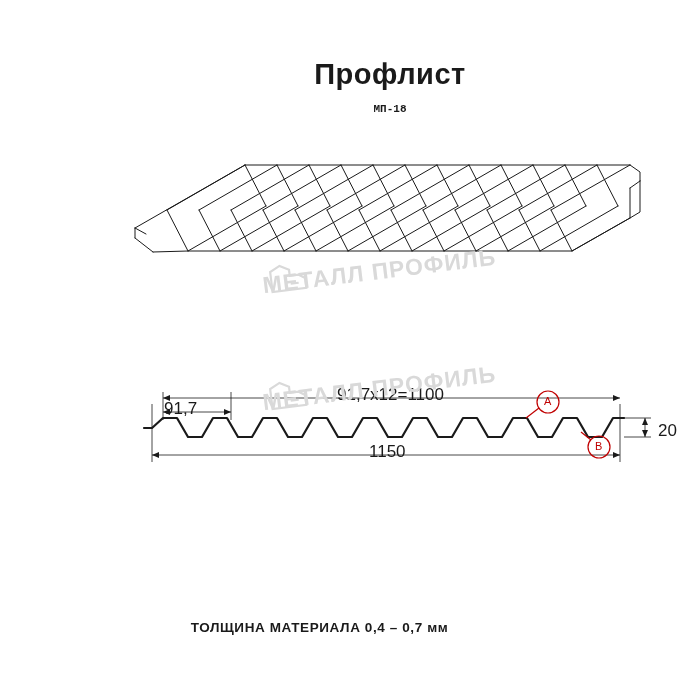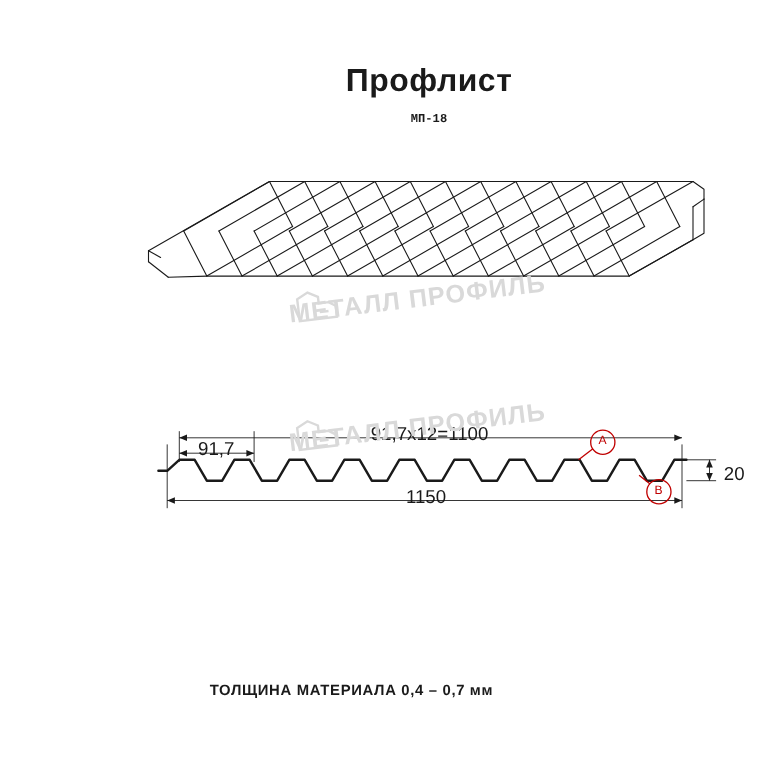--- a/index.html
+++ b/index.html
@@ -251,21 +251,21 @@
 
     <g fill="none">
       <circle cx="508" cy="402" r="11" stroke="#c00000" stroke-width="1.2"></circle>
       <path d="M499,408 L486,418" stroke="#c00000" stroke-width="1.2"></path>
       <circle cx="559" cy="447" r="11" stroke="#c00000" stroke-width="1.2"></circle>
       <path d="M551,440 L541,432" stroke="#c00000" stroke-width="1.2"></path>
     </g>
   </svg>
 
   <div class="dim-label" style="left:297px; top:385px;">91,7х12=1100</div>
-  <div class="dim-label" style="left:140px; top:399px;">91,7</div>
+  <div class="dim-label" style="left:124px; top:399px;">91,7</div>
   <div class="dim-label" style="left:329px; top:442px;text-align:center;">1150</div>
   <div class="dim-label" style="left:618px; top:421px;">20</div>
 
   <div class="callout-letter" style="left:504px; top:395px;">A</div>
   <div class="callout-letter" style="left:555px; top:440px;">B</div>
 
   <svg class="wm-logo" style="left:228px; top:262px; width:40px; height:32px; transform:rotate(-7deg);" viewBox="0 0 40 32">
     <path d="M3,28 L3,8 L13,3 L22,8 L22,14 L31,14 L37,18 L37,28 Z" fill="none" stroke="#d9d9d9" stroke-width="2.2"></path>
     <path d="M22,22 L30,22" fill="none" stroke="#d9d9d9" stroke-width="2.2"></path>
   </svg>

